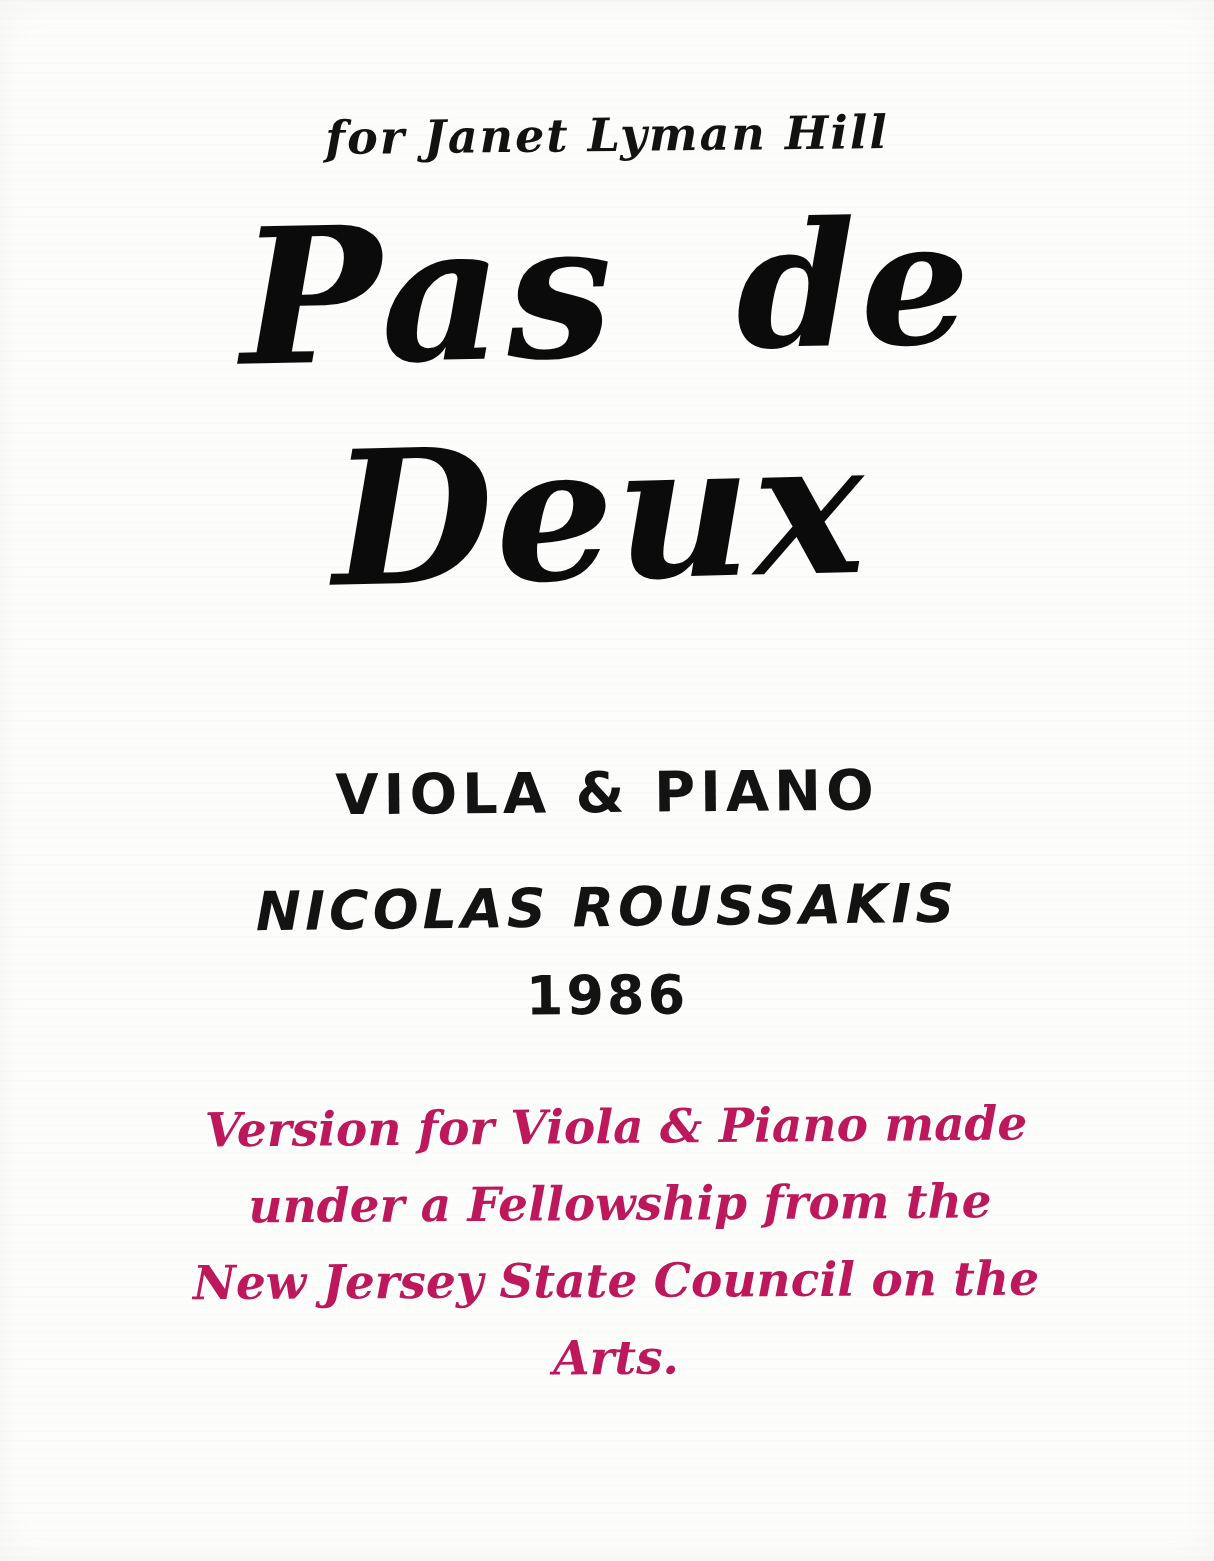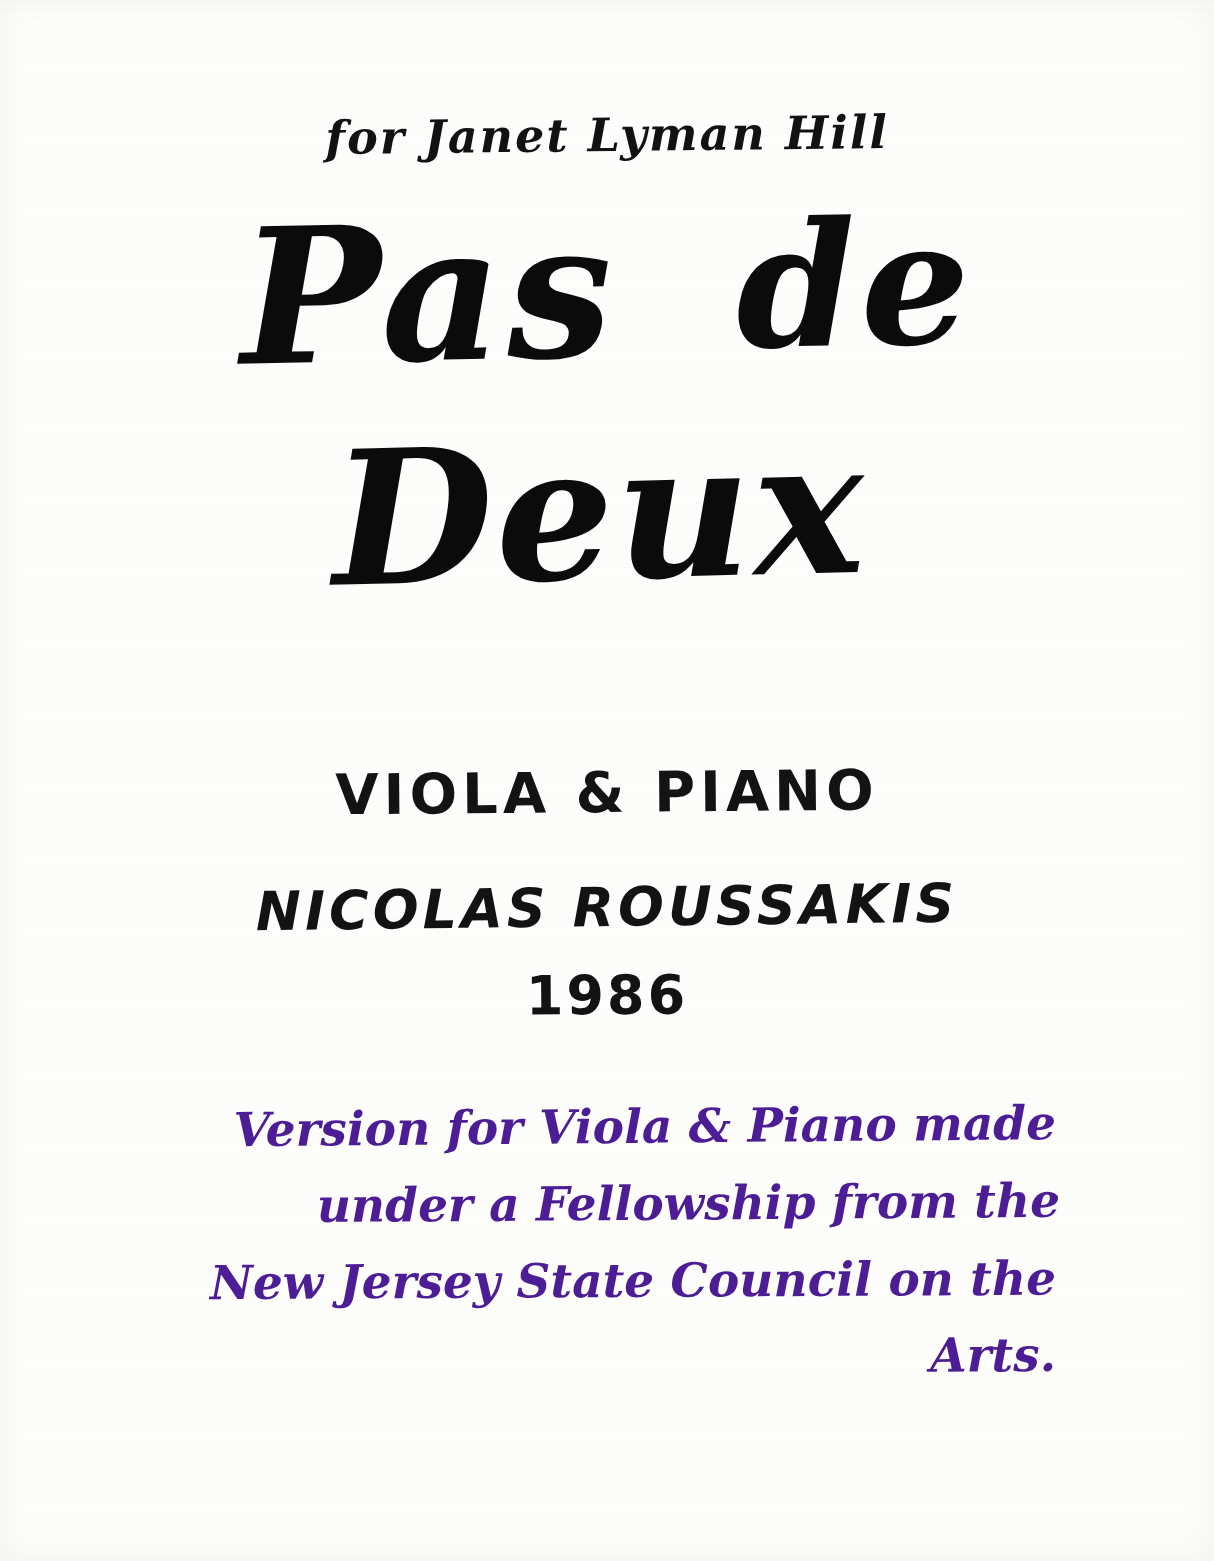--- a/index.html
+++ b/index.html
@@ -127,22 +127,22 @@
   .note-block {
     position: absolute;
     top: 1088px;
     left: 176px;
     width: 880px;
     font-family: "DejaVu Serif", serif;
     font-style: italic;
     font-weight: 700;
     font-size: 47px;
     line-height: 77px;
-    color: #4c1d95;
-    text-align: right;
+    color: #be185d;
+    text-align: center;
   }
   .note-block .note-line {
     white-space: nowrap;
     display: block;
   }
   .note-block .nl1 { transform: rotate(-0.5deg); }
   .note-block .nl2 { transform: rotate(-0.4deg) translateX(4px); }
   .note-block .nl3 { transform: rotate(-0.3deg); }
   .note-block .nl4 { transform: rotate(-0.4deg); }
 </style>

